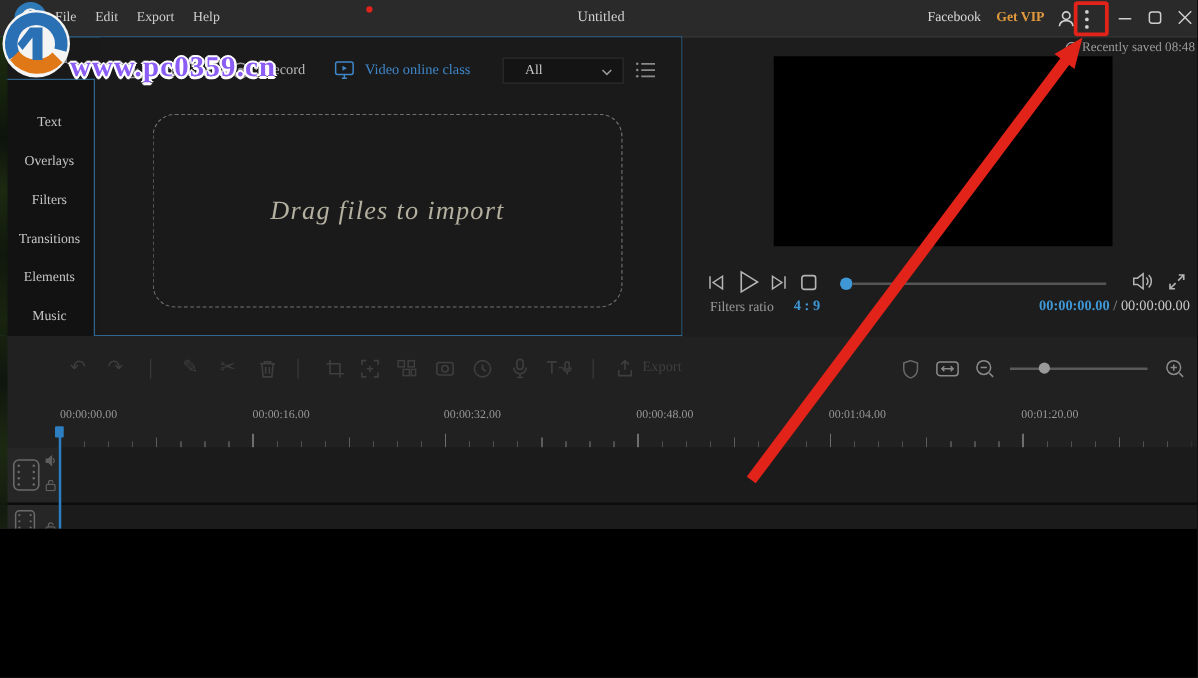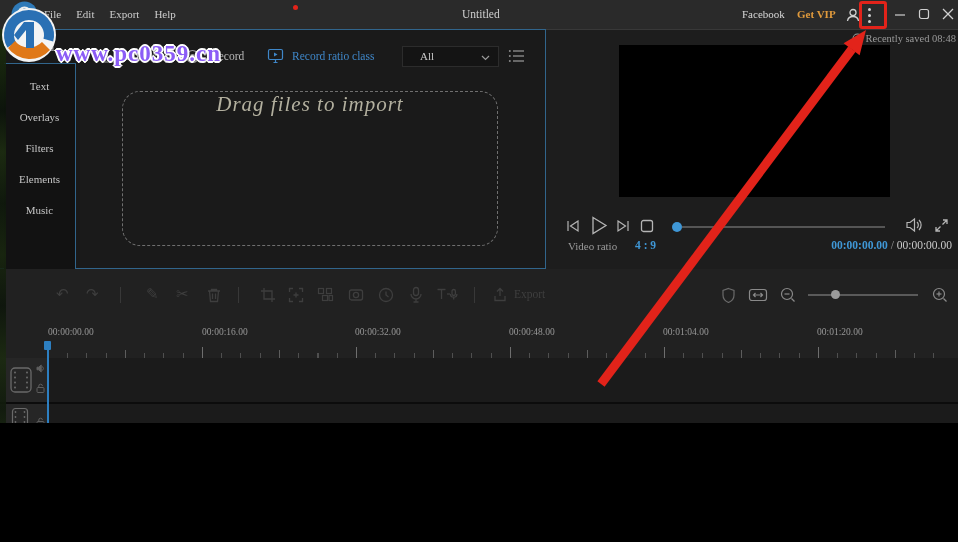--- a/index.html
+++ b/index.html
@@ -11,27 +11,27 @@
   
   #titlebar{left:0;top:0;width:958px;height:29px;background:#2a2a2a;}
   .menu-item{color:#cdcdcd;font-size:11px;line-height:29px;cursor:default;}
   #menus{left:44px;top:0;display:flex;gap:15px;}
   #untitled{left:462px;top:0;color:#cfcfcf;font-size:11.5px;line-height:29px;}
   .tb-right{color:#d8d8d8;font-size:11px;line-height:29px;}
   
   #media-panel{left:0;top:29px;width:546px;height:240px;background:#191919;
     border-top:1px solid #31658c;border-right:1px solid #31658c;border-bottom:1px solid #31658c;box-sizing:border-box;}
   #sidebar-items{left:4px;top:33px;width:72px;height:206px;background:#121212;
-    border-top:1px solid #31658c;border-right:1px solid #31658c;box-sizing:border-box;padding-top:7px;}
+    border-top:1px solid #31658c;border-right:1px solid #31658c;box-sizing:border-box;padding-top:19px;}
   .side-item{height:31px;line-height:31px;text-align:center;color:#c6c6c6;font-size:11px;cursor:pointer;}
   #media-item{left:0;top:3px;width:80px;height:28px;line-height:28px;text-align:center;color:#b5b5b5;font-size:11px;}
   #media-content{left:80px;top:0;width:465px;height:238px;background:#1a1a1a;}
   .mt-label{color:#b8b8b8;font-size:11.5px;line-height:20px;}
   #dropzone{left:42px;top:61px;width:374px;height:153px;border:1px dashed #6f6f6f;border-radius:18px;
-    display:flex;justify-content:center;}
+    display:flex;align-items:center;justify-content:center;}
   #dropzone span{color:#b3b09f;font-size:21px;font-style:italic;letter-spacing:1px;}
   #dropdown-all{left:322px;top:16px;width:97px;height:21px;background:#141414;border:1px solid #2c2c2c;
     box-sizing:border-box;color:#c9c9c9;font-size:11px;line-height:19px;padding-left:17px;cursor:pointer;}
   #preview-panel{left:546px;top:29px;width:412px;height:240px;background:#1d1d1d;border-top:1px solid #383838;box-sizing:border-box;}
   #video-screen{left:73px;top:15px;width:271px;height:152px;background:#000;}
   .pv-label{color:#9a9a9a;font-size:11px;}
   .blue-text{color:#3f97d6;font-weight:bold;}
   
   #timeline{left:0;top:269px;width:958px;height:273px;background:#212121;}
   .tl-ico{color:#3e3e3e;font-size:15px;line-height:17px;}
@@ -115,20 +115,21 @@
         </svg>
     </span>
   </div>
 
   <div id="media-panel" class="abs">
     <div id="media-item" class="abs">Media</div>
     <div id="sidebar-items" class="abs">
       <div class="side-item">Text</div>
       <div class="side-item">Overlays</div>
       <div class="side-item">Filters</div>
+      <div class="side-item">Transitions</div>
       <div class="side-item">Elements</div>
       <div class="side-item">Music</div>
     </div>
     <div id="media-content" class="abs">
       <span class="abs ico" style="left:20px;top:19px;">
         <svg width="15" height="15" fill="none" stroke="#9a9a9a" stroke-width="1.2">
             <path d="M2 9 v4 h11 v-4"></path>
             <path d="M7.5 1.5 v7 M4.5 6 l3 3 3-3"></path>
           </svg>
       </span>
@@ -140,21 +141,21 @@
           </svg>
       </span>
       <span class="abs mt-label" style="left:131px;top:16px;cursor:pointer;">Record</span>
       <span class="abs ico" style="left:187px;top:18px;">
         <svg width="17" height="16" fill="none" stroke="#3f87c9" stroke-width="1.2">
             <rect x="1.5" y="1.5" width="14" height="10" rx="1.5"></rect>
             <path d="M6.5 14.5 h4 M8.5 11.5 v3"></path>
             <path d="M7 4.5 l3.5 2 -3.5 2 z" fill="#3f87c9" stroke="none"></path>
           </svg>
       </span>
-      <span class="abs mt-label" style="left:212px;top:16px;color:#3f87c9;cursor:pointer;">Record ratio class</span>
+      <span class="abs mt-label" style="left:212px;top:16px;color:#3f87c9;cursor:pointer;">Video online class</span>
       <div id="dropdown-all" class="abs">
         <span>All</span>
         <span class="abs ico" style="right:8px;top:8px;">
           <svg width="9" height="6" fill="none" stroke="#9a9a9a" stroke-width="1.2">
               <path d="M1 1 l3.5 3.5 L8 1"></path>
             </svg>
         </span>
       </div>
       <span class="abs ico" style="left:428px;top:19px;cursor:pointer;">
         <svg width="17" height="14" stroke="#8a8a8a" stroke-width="1.4">
@@ -211,21 +212,21 @@
           <path d="M12 6 a4 4 0 0 1 0 6"></path>
           <path d="M14 4 a7 7 0 0 1 0 10"></path>
         </svg>
     </span>
     <span class="abs ico" style="left:388px;top:188px;cursor:pointer;">
       <svg width="15" height="15" fill="none" stroke="#b5b5b5" stroke-width="1.3">
           <path d="M9 2 h4 v4 M13 2 L8.5 6.5"></path>
           <path d="M6 13 H2 V9 M2 13 L6.5 8.5"></path>
         </svg>
     </span>
-    <span class="abs pv-label" style="left:22px;top:210px;">Video ratio</span>
+    <span class="abs pv-label" style="left:22px;top:210px;">Filters ratio</span>
     <span class="abs blue-text" style="left:89px;top:209px;font-size:11.5px;cursor:pointer;">4 : 9</span>
     <span class="abs" style="right:6px;top:209px;font-size:11.5px;">
       <span class="blue-text">00:00:00.00</span>
       <span style="color:#9a9a9a;">/</span>
       <span style="color:#c9c9c9;">00:00:00.00</span>
     </span>
   </div>
 
   <div id="timeline" class="abs">
 

